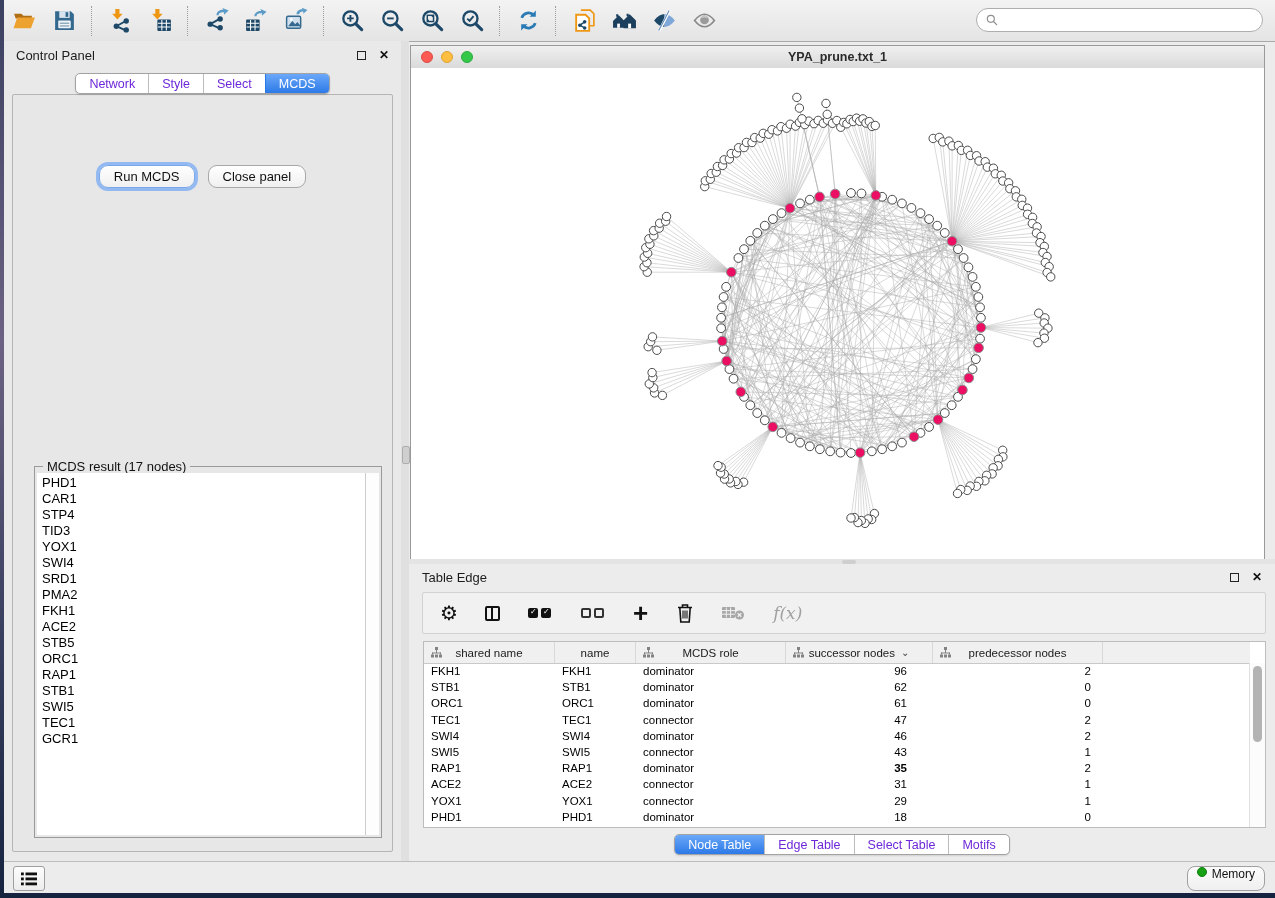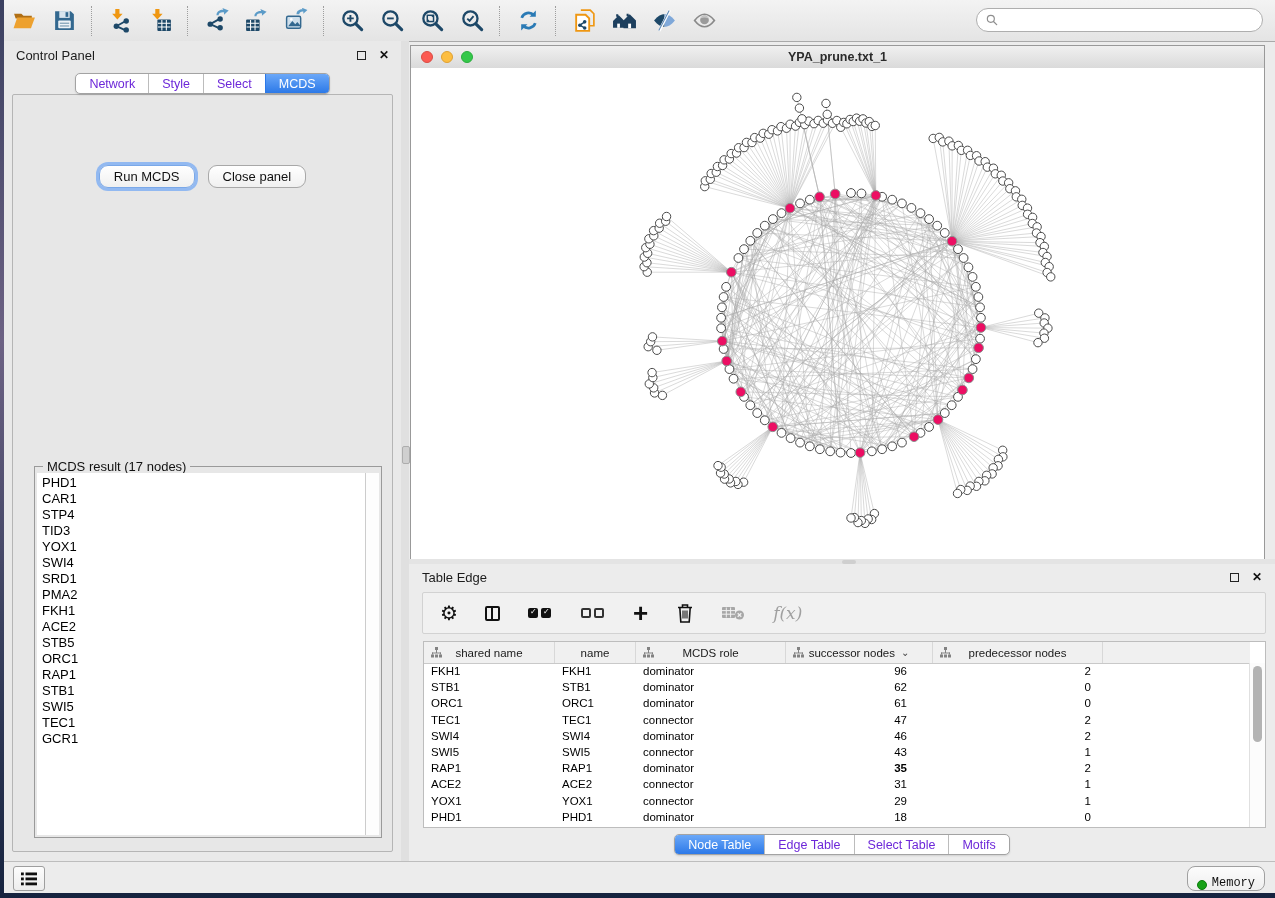--- a/index.html
+++ b/index.html
@@ -111,21 +111,21 @@
   .td.al-r{text-align:right;}
   .nt-sb{position:absolute;right:0;top:21px;width:15px;bottom:0;background:#fcfcfc;border-left:1px solid #e0e0e0;}
   .nt-sb .thumb{position:absolute;left:3px;top:3px;width:9px;height:76px;background:#b3b3b3;border-radius:5px;}
   .tp-tabs{position:absolute;left:0;right:0;top:270px;text-align:center;}
 
   
   .statusbar{position:absolute;left:0;right:0;bottom:0;height:31px;background:#ececec;border-top:1px solid #bdbdbd;}
   .list-btn{position:absolute;left:9px;top:4px;width:30px;height:23px;border:1px solid #9e9e9e;border-radius:3px;
     background:linear-gradient(#fdfdfd,#ededed);display:flex;align-items:center;justify-content:center;}
   .memory-btn{position:absolute;right:10px;top:4px;height:23px;border:1px solid #a0a0a0;border-radius:8px;
-    background:linear-gradient(#fcfcfc,#efefef);display:flex;align-items:flex-end;padding:0 9px;gap:5px;font-family:Liberation Mono, monospace;}
+    background:linear-gradient(#fcfcfc,#efefef);display:flex;align-items:flex-start;padding:0 9px;gap:5px;}
   .memory-btn .dot{width:10px;height:10px;border-radius:50%;background:#17a117;border:1px solid #0d7d0d;box-sizing:border-box;}
   .memory-btn .lbl{font-size:12px;color:#111;}
 </style>
 </head>
 <body>
 
 <div class="app">
 
   <div class="toolbar">
     <span class="tb-ic">

